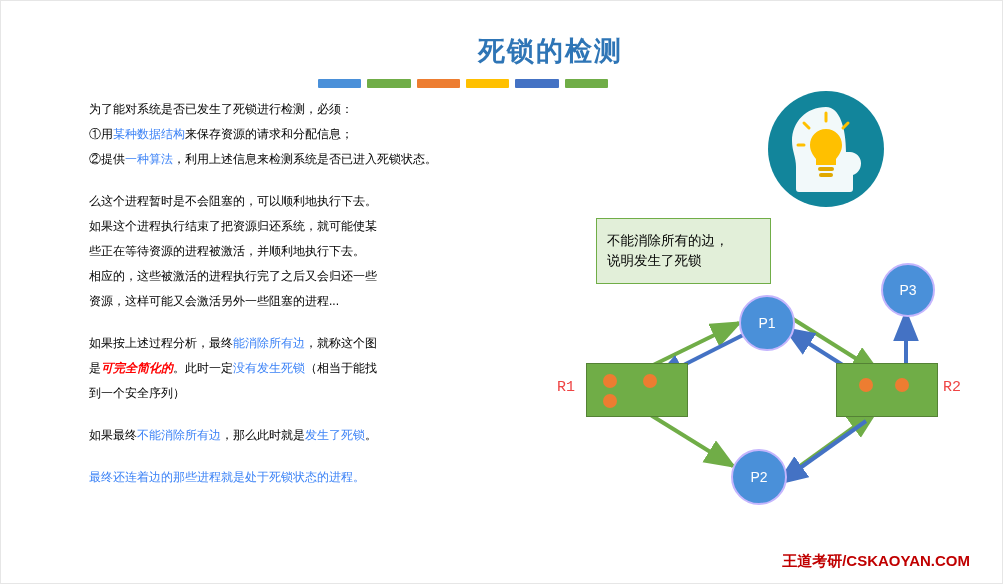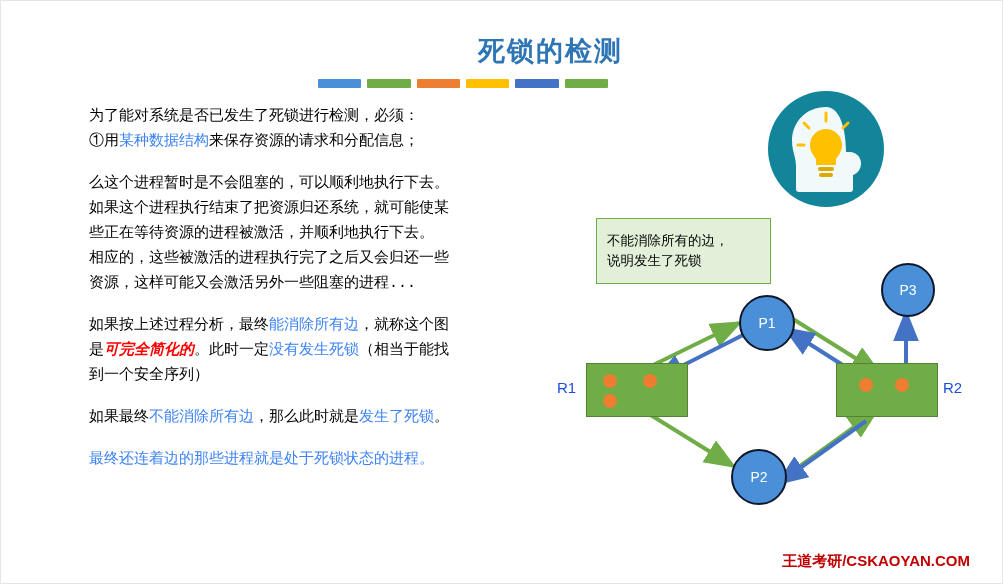--- a/index.html
+++ b/index.html
@@ -49,25 +49,24 @@
     width: 52px;
     height: 9px;
     border-radius: 1px;
   }
   
   #body-text {
     position: absolute;
     left: 88px;
     top: 96px;
     width: 470px;
-    font-size: 15px;
+    font-size: 12px;
     line-height: 25px;
     color: #000000;
-    font-family: Liberation Mono, monospace;
-    margin-top: 7px;
+    font-family: Liberation Sans, sans-serif;
   }
   #body-text p {
     margin: 0;
   }
   .para-gap {
     height: 17px;
   }
   .red { color: #3b82f6; }
   .bold-italic-red {
     color: #ff0000;
@@ -79,21 +78,21 @@
     position: absolute;
     left: 560px;
     top: 90px;
     width: 440px;
     height: 440px;
   }
   .node-circle {
     position: absolute;
     border-radius: 50%;
     background: #4a90d9;
-    border: 2px solid #0f172a;
+    border: 2px solid #c4b5fd;
     color: #ffffff;
     font-size: 14px;
     display: flex;
     align-items: center;
     justify-content: center;
     font-family: "Liberation Sans", sans-serif;
   }
   .res-box {
     position: absolute;
     background: #70ad47;
@@ -102,22 +101,22 @@
   .res-dot {
     position: absolute;
     width: 14px;
     height: 14px;
     border-radius: 50%;
     background: #ed7d31;
   }
   .res-label {
     position: absolute;
     font-size: 15px;
-    color: #1d4ed8;
-    font-family: Liberation Sans, sans-serif;
+    color: #ef4444;
+    font-family: Liberation Mono, monospace;
   }
   
   #callout {
     position: absolute;
     left: 595px;
     top: 217px;
     width: 175px;
     padding: 12px 10px;
     background: #e2efd9;
     border: 1px solid #70ad47;
@@ -160,20 +159,23 @@
     <span style="background:#4472c4"></span>
     <span style="background:#70ad47"></span>
   </div>
 
   <div id="body-text">
     <p>
       <span>为了能对系统是否已发生了死锁进行检测</span><span>，必须：</span>
     </p>
     <p>
       <span>①用</span><span class="red">某种数据结构</span><span>来保存资源的请求和分配信息；</span>
+    </p>
+    <p>
+      <span>②提供</span><span class="red">一种算法</span><span>，利用上述信息来检测系统是否已进入死锁状态。</span>
     </p>
 
     <div class="para-gap"></div>
 
     <p>么这个进程暂时是不会阻塞的，可以顺利地执行下去。</p>
     <p>如果这个进程执行结束了把资源归还系统，就可能使某</p>
     <p>些正在等待资源的进程被激活，并顺利地执行下去。</p>
     <p>相应的，这些被激活的进程执行完了之后又会归还一些</p>
     <p>资源，这样可能又会激活另外一些阻塞的进程...</p>
 

